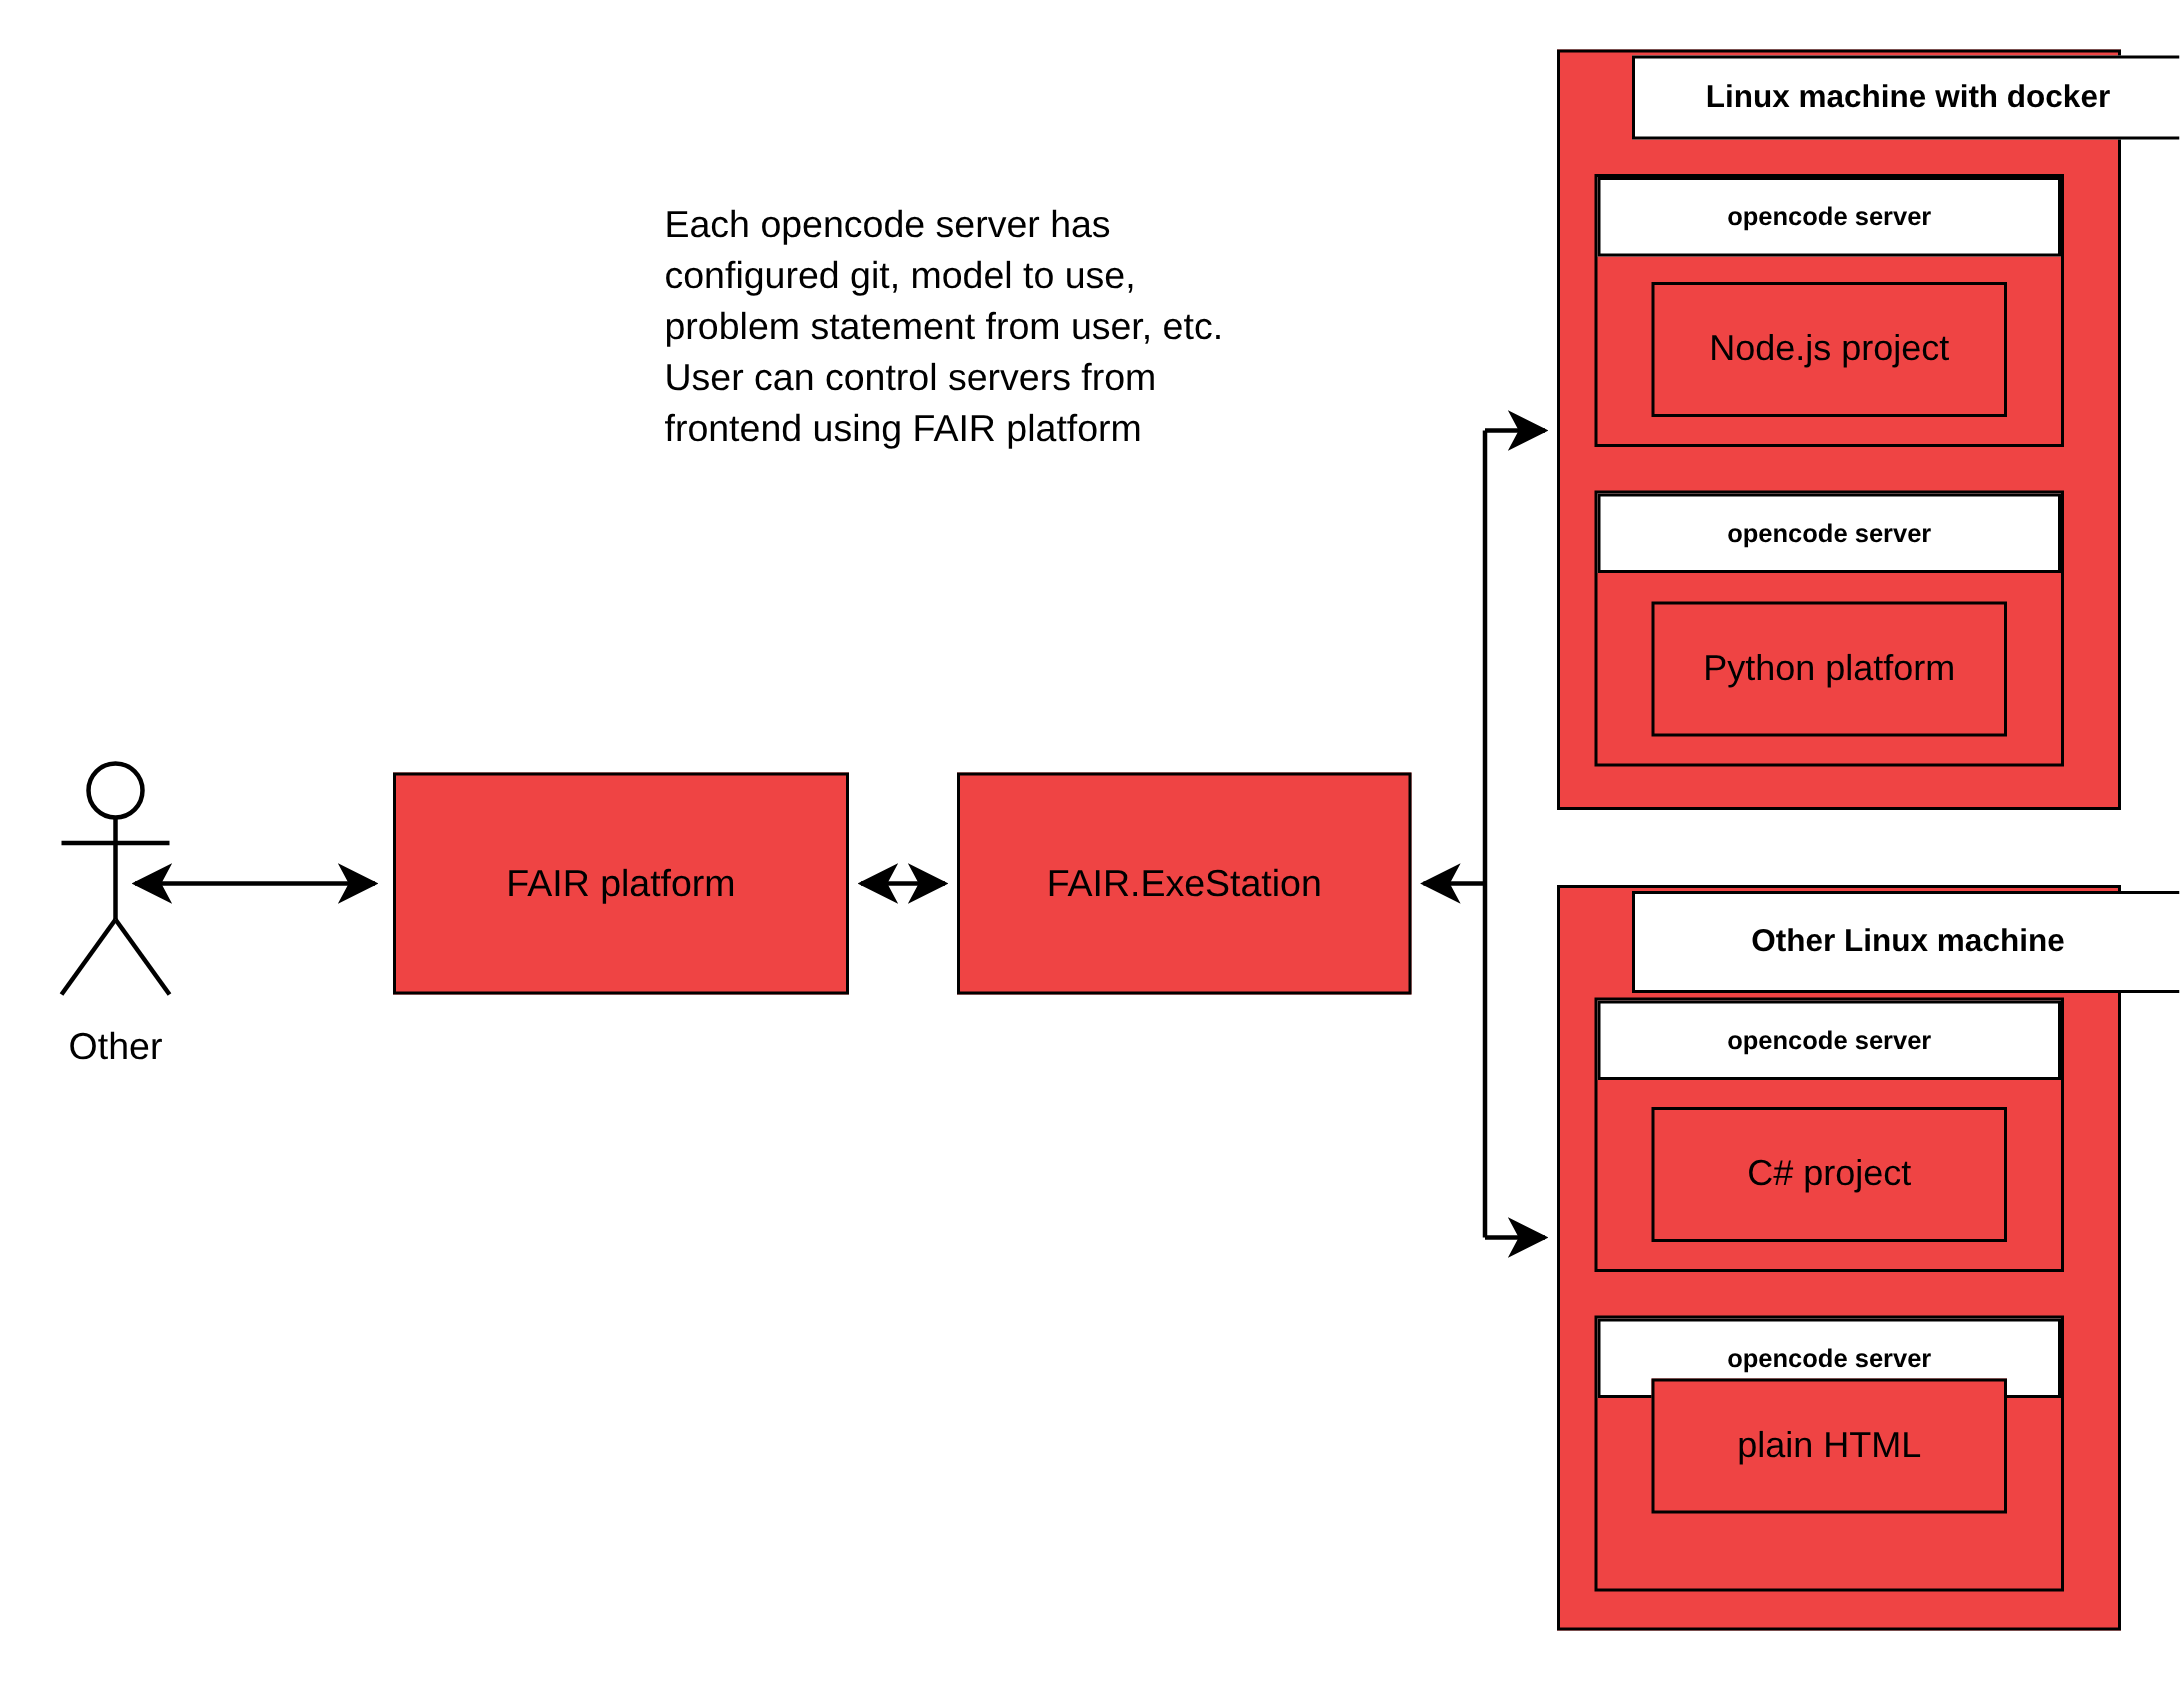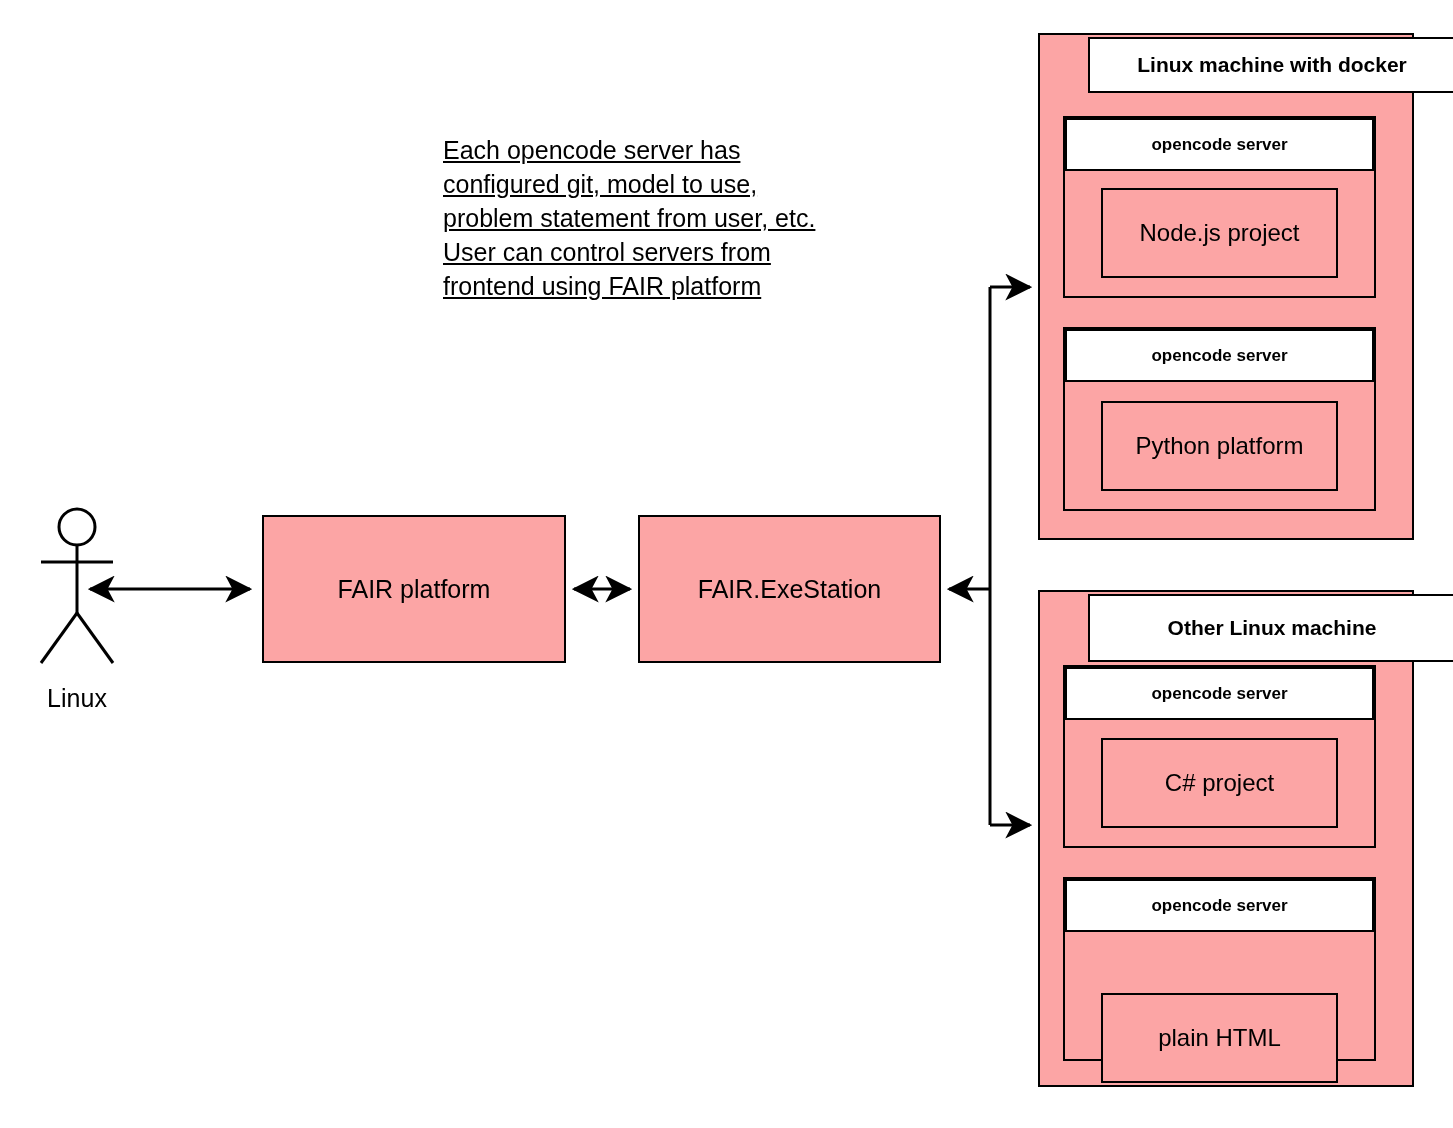--- a/index.html
+++ b/index.html
@@ -13,21 +13,21 @@
     height: 1128px;
     background: #ffffff;
     font-family: "Liberation Sans", sans-serif;
     color: #000000;
     overflow: hidden;
   }
   .box {
     position: absolute;
     box-sizing: border-box;
     border: 2px solid #000000;
-    background: #fca5a5;
+    background: #ef4444;
   }
   .ctr {
     display: flex;
     align-items: center;
     justify-content: center;
     text-align: center;
   }
   
   .proc {
     font-size: 25px;
@@ -59,21 +59,20 @@
   }
   .project {
     font-size: 24px;
   }
   .note {
     position: absolute;
     font-size: 25px;
     line-height: 34px;
     white-space: pre-line;
     color: #000000;
-    text-decoration: underline;
   }
   .actor-label {
     position: absolute;
     font-size: 25px;
     text-align: center;
   }
   svg.overlay {
     position: absolute;
     left: 0;
     top: 0;
@@ -95,21 +94,21 @@
 User can control servers from
 frontend using FAIR platform</div>
 
   <svg class="overlay">
     <circle cx="77" cy="527" r="18" fill="#ffffff" stroke="#000000" stroke-width="3"></circle>
     <line x1="77" y1="545" x2="77" y2="613" stroke="#000000" stroke-width="3"></line>
     <line x1="41" y1="562" x2="113" y2="562" stroke="#000000" stroke-width="3"></line>
     <line x1="77" y1="613" x2="41" y2="663" stroke="#000000" stroke-width="3"></line>
     <line x1="77" y1="613" x2="113" y2="663" stroke="#000000" stroke-width="3"></line>
   </svg>
-  <div class="actor-label" style="left:17px; top:684px; width:120px;">Linux</div>
+  <div class="actor-label" style="left:17px; top:684px; width:120px;">Other</div>
 
   <div class="box ctr proc" style="left:262px; top:515px; width:304px; height:148px;">FAIR platform</div>
 
   <div class="box ctr proc" style="left:638px; top:515px; width:303px; height:148px;">FAIR.ExeStation</div>
 
   <div class="box" style="left:1038px; top:33px; width:376px; height:507px;"></div>
   <div class="machine-title" style="left:1042px; top:37px; width:368px; height:56px;">Linux machine with docker</div>
 
   <div class="box" style="left:1063px; top:116px; width:313px; height:182px;"></div>
   <div class="server-title" style="left:1065px; top:118px; width:309px; height:53px;">opencode server</div>
@@ -121,21 +120,21 @@
 
   <div class="box" style="left:1038px; top:590px; width:376px; height:497px;"></div>
   <div class="machine-title" style="left:1042px; top:594px; width:368px; height:68px;">Other Linux machine</div>
 
   <div class="box" style="left:1063px; top:665px; width:313px; height:183px;"></div>
   <div class="server-title" style="left:1065px; top:667px; width:309px; height:53px;">opencode server</div>
   <div class="box ctr project" style="left:1101px; top:738px; width:237px; height:90px;">C# project</div>
 
   <div class="box" style="left:1063px; top:877px; width:313px; height:184px;"></div>
   <div class="server-title" style="left:1065px; top:879px; width:309px; height:53px;">opencode server</div>
-  <div class="box ctr project" style="left:1101px; top:993px; width:237px; height:90px;text-align:right;">plain HTML</div>
+  <div class="box ctr project" style="left:1101px; top:919px; width:237px; height:90px;text-align:right;">plain HTML</div>
 
   <svg class="overlay">
     <defs>
       <marker id="arrowR" viewBox="0 0 12 12" refX="11" refY="6" markerWidth="9" markerHeight="9" orient="auto-start-reverse">
         <path d="M 0 0 L 12 6 L 0 12 L 3.2 6 z" fill="#000000"></path>
       </marker>
       <marker id="arrowL" viewBox="0 0 12 12" refX="11" refY="6" markerWidth="9" markerHeight="9" orient="auto-start-reverse">
         <path d="M 0 0 L 12 6 L 0 12 L 3.2 6 z" fill="#000000"></path>
       </marker>
     </defs>

